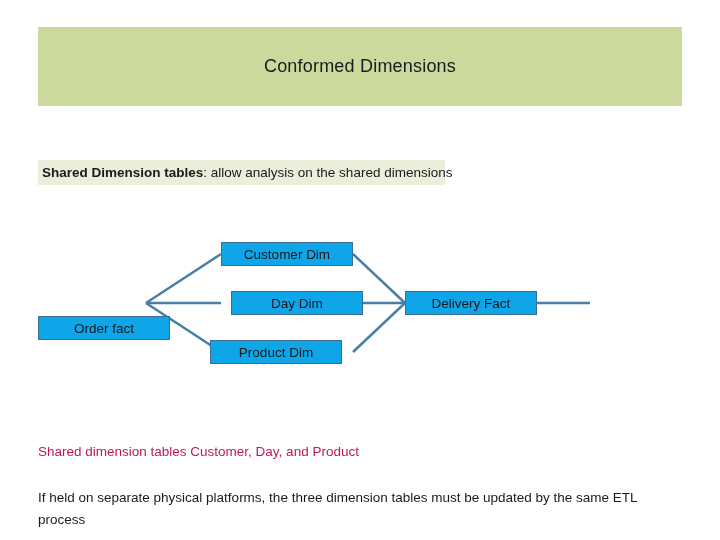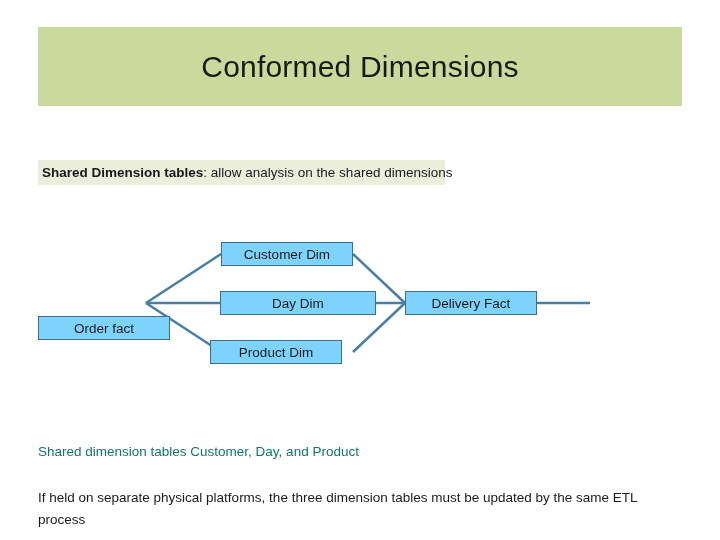--- a/index.html
+++ b/index.html
@@ -26,21 +26,21 @@
     left: 38px;
     top: 27px;
     width: 644px;
     height: 79px;
     background: #ccd99c;
     display: flex;
     align-items: center;
     justify-content: center;
   }
   .title-text {
-    font-size: 30px;
+    font-size: 18px;
     color: #1a1a1a;
     font-weight: normal;
     letter-spacing: 0.2px;
   }
   
   .subtitle-strip {
     position: absolute;
     left: 38px;
     top: 160px;
     width: 407px;
@@ -73,42 +73,42 @@
   }
   .diagram svg {
     position: absolute;
     left: 0;
     top: 0;
   }
   .node {
     position: absolute;
     box-sizing: border-box;
     border: 1px solid #3d6e8f;
-    background: #7dd3fc;
+    background: #0ea5e9;
     display: flex;
     align-items: center;
     justify-content: center;
     font-size: 13.5px;
     color: #1a1a1a;
     height: 24px;
   }
   .node-customer { left: 221px; top: 12px;  width: 132px; }
-  .node-day      { left: 220px; top: 61px;  width: 156px; }
+  .node-day      { left: 231px; top: 61px;  width: 132px; }
   .node-product  { left: 210px; top: 110px; width: 132px; }
   .node-order    { left: 38px;  top: 52px;  width: 132px; margin-top: 34px; }
   .node-delivery { left: 405px; top: 61px;  width: 132px; }
   .node-transporter { left: 590px; top: 61px; width: 120px; }
   
   .bottom-line1 {
     position: absolute;
     left: 38px;
     top: 444px;
     width: 644px;
     font-size: 13.5px;
-    color: #0f766e;
+    color: #be185d;
   }
   .bottom-line2 {
     position: absolute;
     left: 38px;
     top: 487px;
     width: 648px;
     font-size: 13.5px;
     color: #1a1a1a;
     line-height: 22px;
   }

